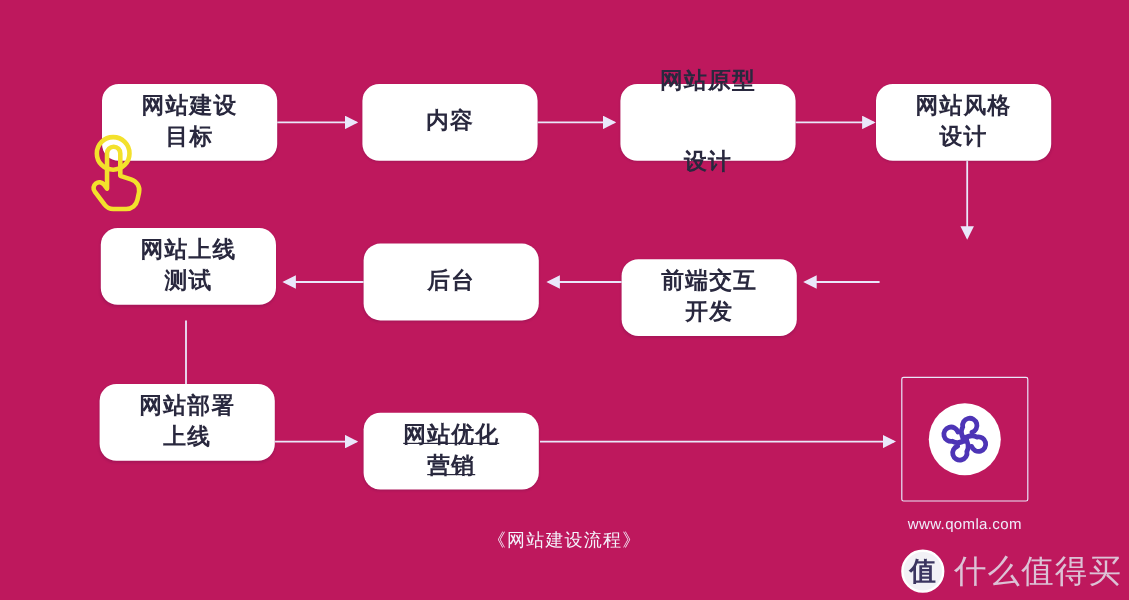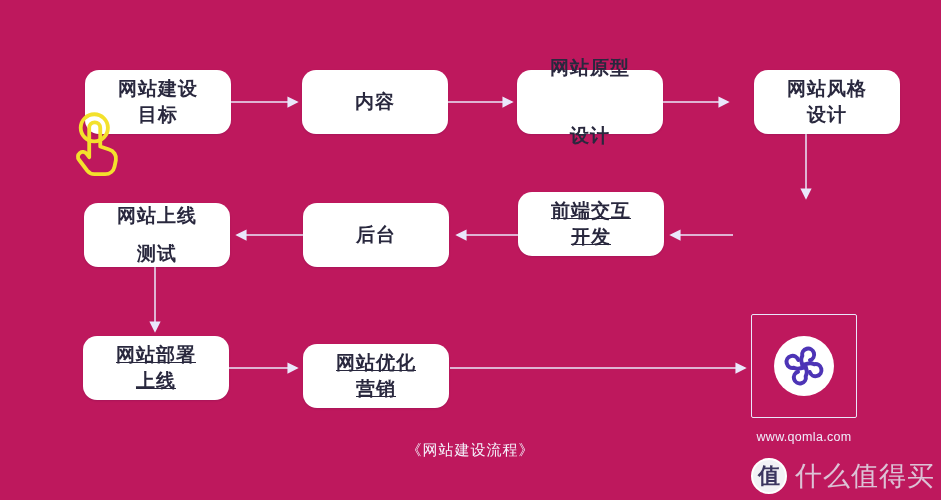--- a/index.html
+++ b/index.html
@@ -38,28 +38,28 @@
     line-height: 26px;
     text-align: center;
     letter-spacing: 1px;
     box-shadow: 0 1px 2px rgba(20,10,60,0.12);
   }
 
   
   .pos-r1c1 { left: 85px;  top: 70px; }
   .pos-r1c2 { left: 302px; top: 70px; }
   .pos-r1c3 { left: 517px; top: 70px; gap: 42px; }
-  .pos-r1c4 { left: 754px; top: 70px; }
+  .pos-r1c4 { left: 730px; top: 70px; }
   
-  .pos-r2c1 { left: 84px;  top: 203px; justify-content: space-between; }
+  .pos-r2c1 { left: 84px;  top: 190px; }
   .pos-r2c2 { left: 303px; top: 203px; }
-  .pos-r2c3 { left: 518px; top: 192px; text-decoration: underline; }
+  .pos-r2c3 { left: 518px; top: 216px; }
   .pos-r2c4 { left: 733px; top: 203px; }
   
-  .pos-r3c1 { left: 83px;  top: 336px; text-decoration: underline; }
+  .pos-r3c1 { left: 83px;  top: 320px; }
   .pos-r3c2 { left: 303px; top: 344px; text-decoration: underline; }
 
   .hand-cursor {
     position: absolute;
     left: 64px;
     top: 110px;
     width: 64px;
     height: 68px;
   }
 

